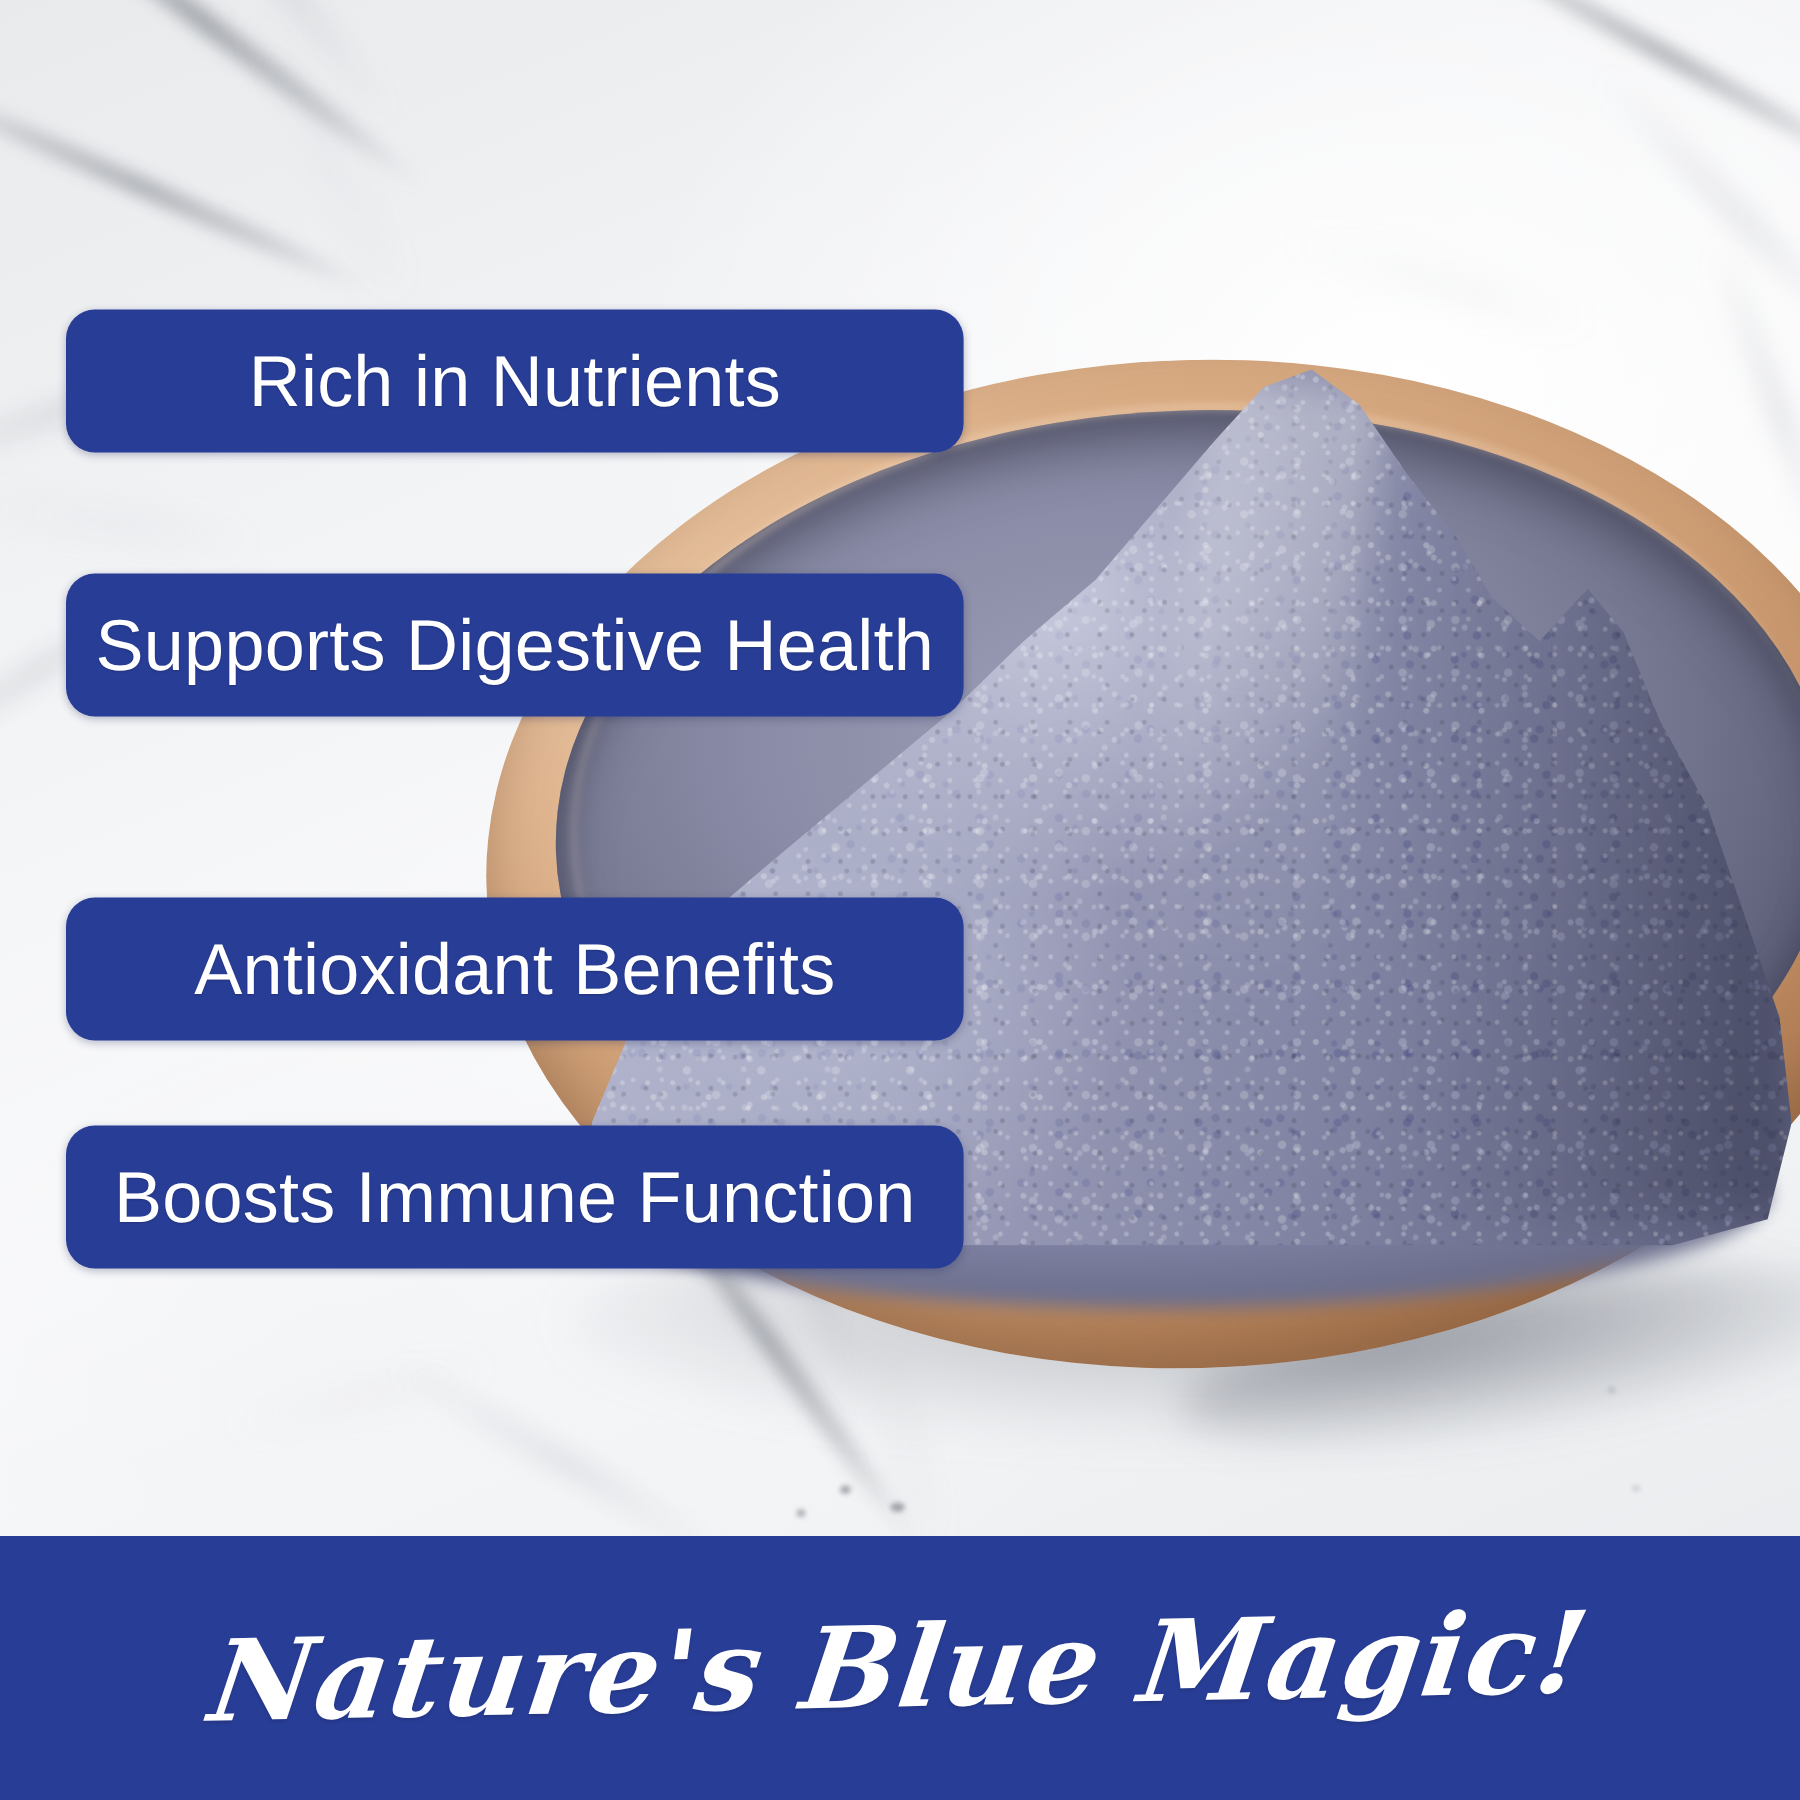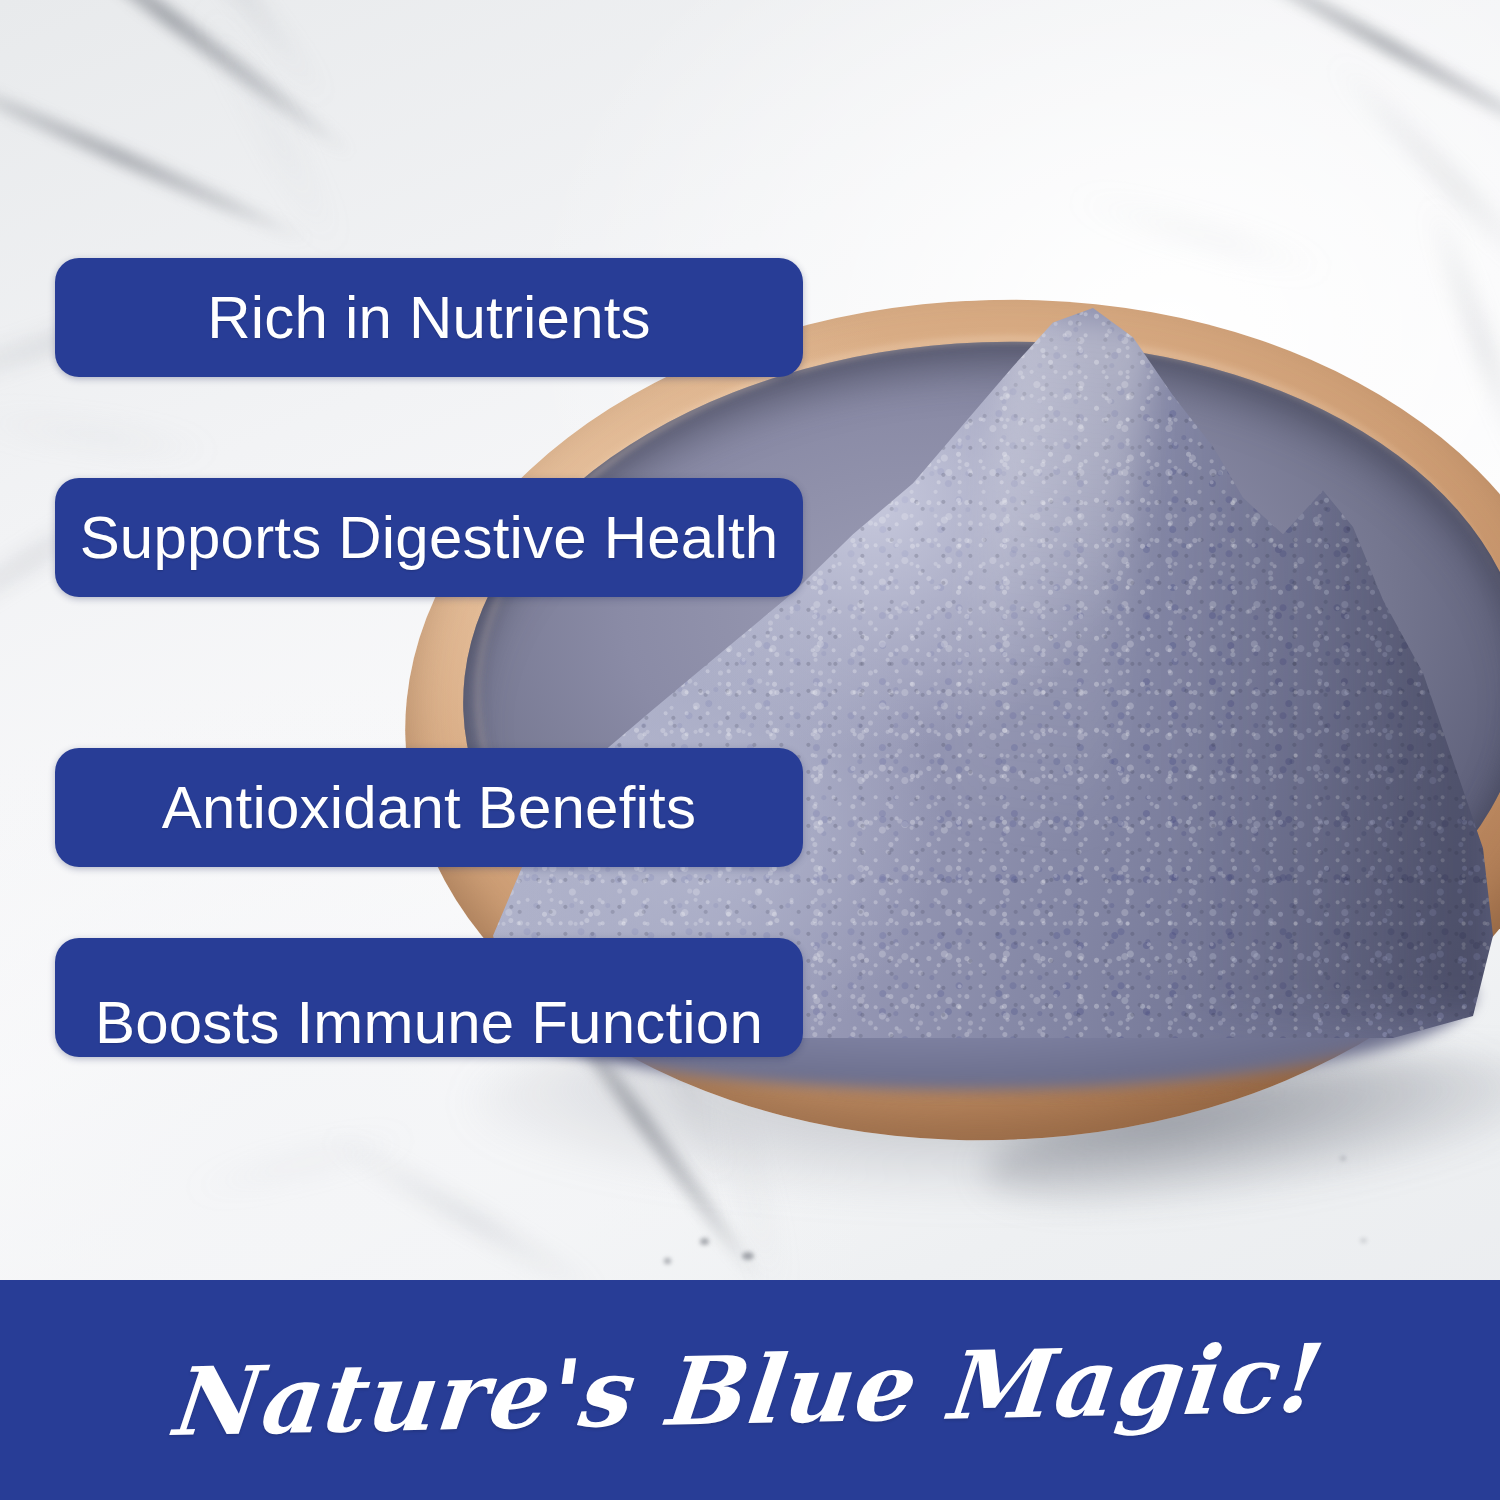--- a/index.html
+++ b/index.html
@@ -257,21 +257,21 @@
     letter-spacing: 0.2px;
     box-shadow: 0 2px 7px rgba(30,40,90,0.30);
     text-shadow: 0 1px 2px rgba(0,0,0,0.18);
     box-sizing: border-box;
     padding: 0 24px;
     white-space: nowrap;
   }
   .badge-1 { top: 258px; }
   .badge-2 { top: 478px; }
   .badge-3 { top: 718px; margin-top: 30px; }
-  .badge-4 { top: 938px; align-items: flex-end; }
+  .badge-4 { top: 938px; }
 
   
   .banner {
     position: absolute;
     left: 0;
     top: 1280px;
     width: 1500px;
     height: 220px;
     background: #283d96;
     display: flex;

